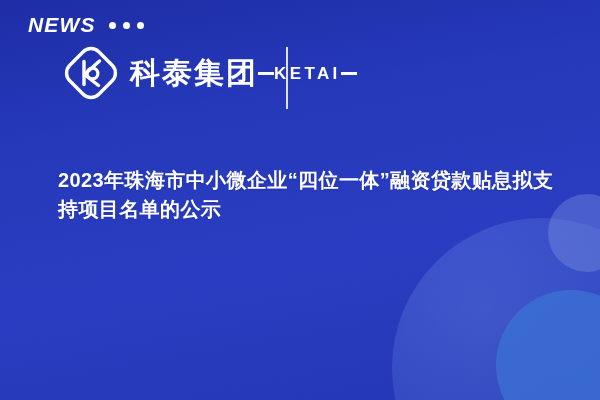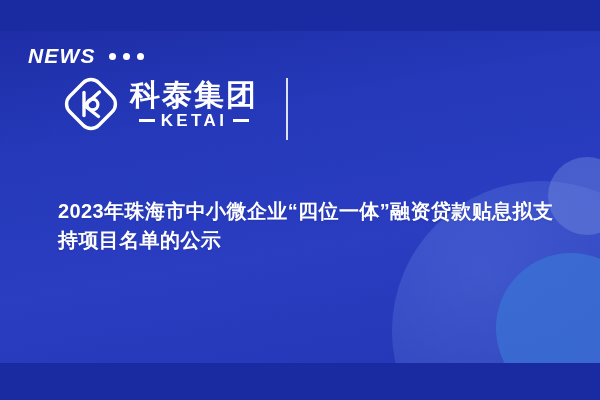--- a/index.html
+++ b/index.html
@@ -7,25 +7,24 @@
     padding: 0;
     background: #1a2aa0;
   }
   body {
     font-family: "Liberation Sans", "DejaVu Sans", sans-serif;
   }
 
   .banner {
     position: relative;
     width: 600px;
-    height: 332px;
+    height: 400px;
     overflow: hidden;
     background:
       linear-gradient(170deg, #1e2da6 0%, #2438b9 28%, #2a3dc2 62%, #2336b5 100%);
-    margin-top: 31px;
   }
 
   
   .noise {
     position: absolute;
     inset: 0;
     pointer-events: none;
     opacity: .16;
     background-image:
       repeating-linear-gradient(0deg, rgba(255,255,255,.045) 0 1px, rgba(0,0,0,0) 1px 2px),
@@ -103,36 +102,35 @@
   .logo-mark {
     width: 58px;
     height: 58px;
     flex: 0 0 auto;
   }
   .logo-mark svg { display: block; }
 
   .logo-words {
     margin-left: 10px;
     display: flex;
-    flex-direction: column;
+    flex-direction: row;
     align-items: stretch;
   }
   .logo-cn {
     color: #ffffff;
     font-size: 30px;
     font-weight: 700;
     letter-spacing: 2px;
     line-height: 1.06;
     white-space: nowrap;
   }
   .logo-en-row {
     display: flex;
     align-items: center;
     justify-content: center;
-    gap: 6px;
     margin-top: 2px;
   }
   .logo-en-row .bar {
     display: block;
     height: 3px;
     width: 16px;
     background: #ffffff;
   }
   .logo-en {
     color: #ffffff;

